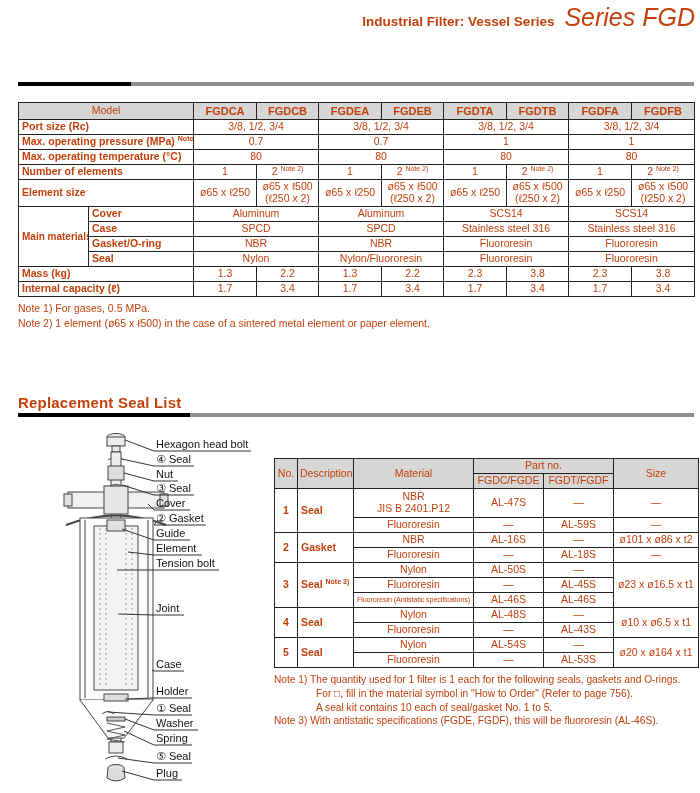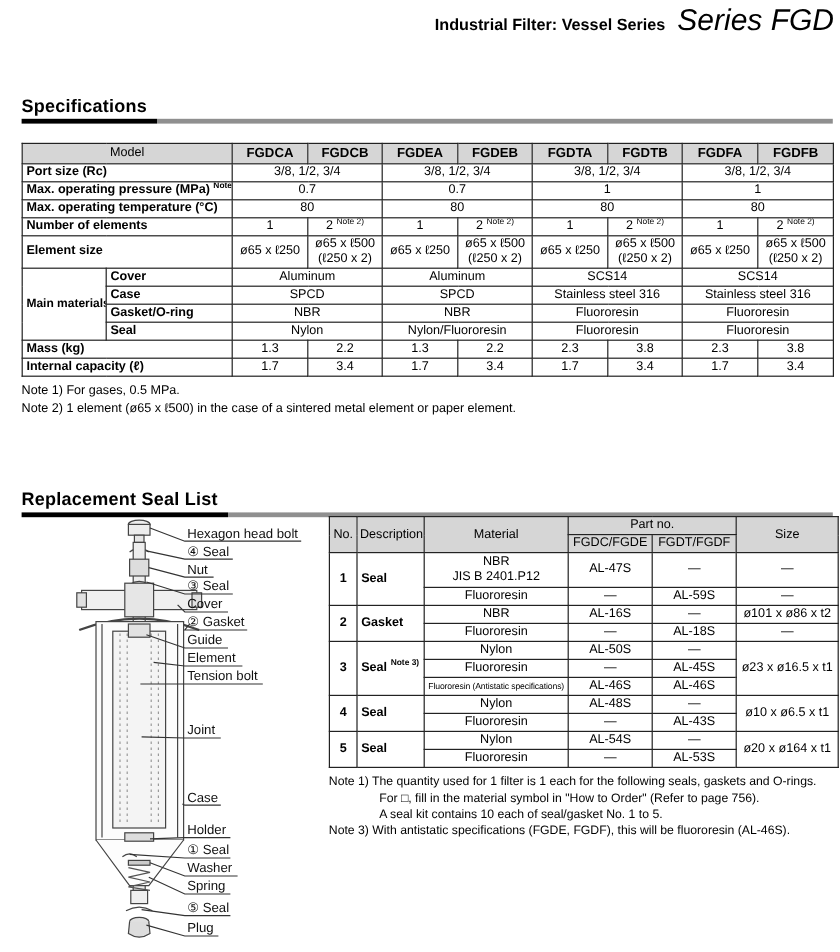--- a/index.html
+++ b/index.html
@@ -1,17 +1,17 @@
 <!DOCTYPE html>
 <html><head>
 <meta charset="utf-8">
 <style>
   html,body{margin:0;padding:0;background:#fff;}
   .page{position:relative;width:700px;height:793px;background:#fff;overflow:hidden;
-        font-family:"Liberation Sans","DejaVu Sans",sans-serif;color:#000000;}
+        font-family:"Liberation Sans","DejaVu Sans",sans-serif;color:#c2410c;}
   
   .top-header{position:absolute;top:3px;right:5px;display:flex;align-items:baseline;gap:10px;}
   .cat{font-weight:bold;font-size:13.5px;}
   .series{font-weight:normal;font-style:italic;font-size:25px;}
   
   .section{position:absolute;left:18px;width:676px;}
   .sec-title{font-size:15px;font-weight:bold;letter-spacing:0.2px;}
   .sec-bar{height:4px;margin-top:2px;}
   #spec-bar{background:linear-gradient(to right,#000 0,#000 113px,#8f8f8f 113px,#8f8f8f 100%);}
   #seal-bar{background:linear-gradient(to right,#000 0,#000 172px,#8f8f8f 172px,#8f8f8f 100%);}
@@ -22,42 +22,41 @@
   .spec{width:676px;margin-top:16px;font-size:10.5px;}
   .spec td{height:14px;line-height:1.12;}
   .spec .rowhead td,.spec td.rowhead{height:16px;margin-top:12px;}
   .model-name{font-weight:bold;font-size:11px;}
   .lbl{text-align:left;font-weight:bold;padding-left:3px;white-space:nowrap;}
   .two-line{white-space:pre-line;line-height:1.15;}
   .esize td{height:26px;}
   sup{font-size:7px;vertical-align:super;line-height:0;}
   .spec-notes{font-size:10.5px;margin-top:4px;line-height:1.4;}
   
-  #seal-right{position:absolute;left:274px;top:430px;width:424px;}
+  #seal-right{position:absolute;left:274px;top:458px;width:424px;}
   .sealtbl{width:424px;font-size:10.5px;}
   .sealtbl td{height:14px;line-height:1.1;}
   .small-mat{font-size:7.2px;letter-spacing:-0.1px;padding:0 1px;}
   .seal-notes{font-size:10.2px;line-height:1.35;margin-top:5px;}
   .seal-notes .indent{padding-left:42px;}
   
   #diagram{position:absolute;left:58px;top:428px;width:260px;height:362px;}
   .dlabel{font-size:11px;fill:#111;font-family:"Liberation Sans","DejaVu Sans",sans-serif;}
 </style>
 </head>
 <body>
 
 <div class="page">
 
   <div class="top-header">
     <span class="cat">Industrial Filter: Vessel Series</span>
     <span class="series">Series FGD</span>
   </div>
 
   <div class="section" style="top:80px;">
-    <div class="sec-title">Specifications</div>
     <div class="sec-bar" id="spec-bar"></div>
 
     <table class="spec">
       <colgroup>
         <col style="width:70px">
           <col style="width:105px">
         <col style="width:63px">
           <col style="width:62px">
           <col style="width:63px">
           <col style="width:62px">
@@ -178,21 +177,21 @@
       </tr>
     </tbody>
       </table>
 
     <div class="spec-notes">
       <div>Note 1) For gases, 0.5 MPa.</div>
       <div>Note 2) 1 element (ø65 x ℓ500) in the case of a sintered metal element or paper element.</div>
     </div>
   </div>
 
-  <div class="section" style="top:408px;">
+  <div class="section" style="top:394px;">
     <div class="sec-title">Replacement Seal List</div>
     <div class="sec-bar" id="seal-bar"></div>
   </div>
 
   <svg id="diagram" viewBox="0 0 260 362">
 
     <g stroke="#444" fill="none" stroke-width="1">
       <ellipse cx="58" cy="9" rx="9" ry="3.5" fill="#ededed"></ellipse>
       <rect x="49" y="9" width="18" height="9" fill="#ededed"></rect>
       <rect x="54" y="18" width="8" height="6" fill="#e6e6e6"></rect>

